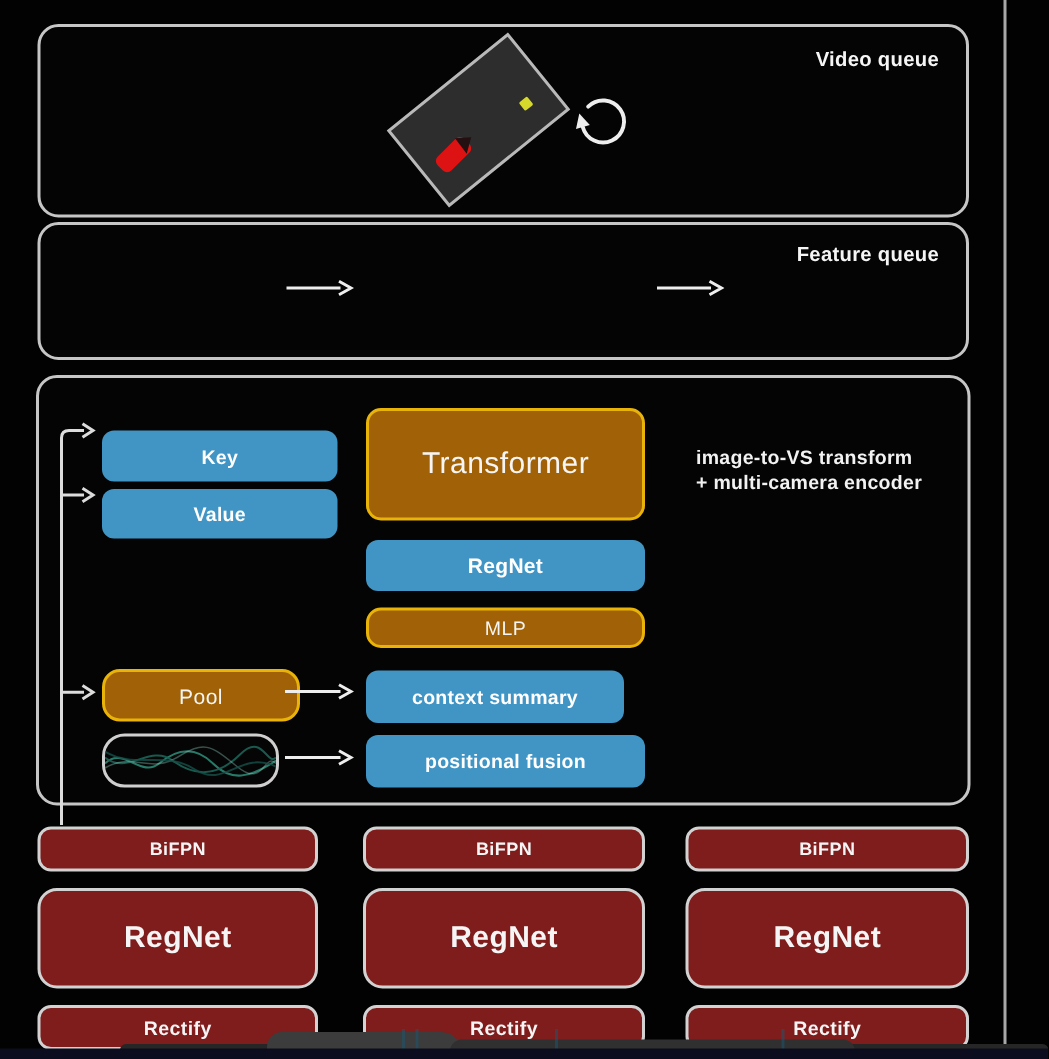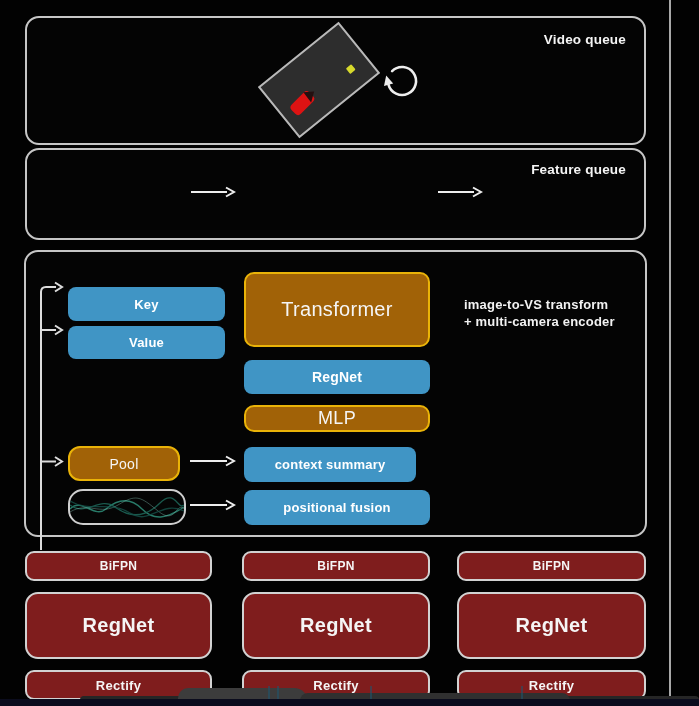--- a/index.html
+++ b/index.html
@@ -97,22 +97,22 @@
 
   <div class="panel" style="left:24px;top:250px;width:623px;height:287px;">
     <div class="blue-btn" style="left:42px;top:35px;width:157px;height:34px;">Key</div>
     <div class="blue-btn" style="left:42px;top:54px;width:157px;height:33px;margin-top:20px;">Value</div>
     <div class="outline-box" style="left:218px;top:20px;width:186px;height:75px;font-size:20px;">Transformer</div>
     <div class="caption">
       <div>image-to-VS transform</div>
       <div>+ multi-camera encoder</div>
     </div>
     <div class="blue-btn" style="left:218px;top:108px;width:186px;height:34px;font-size:14px;">RegNet</div>
-    <div class="outline-box" style="left:218px;top:153px;width:186px;height:27px;font-size:18px;">MLP</div>
-    <div class="outline-box" style="left:42px;top:194px;width:112px;height:35px;font-size:14px;border-radius:12px;">Pool</div>
+    <div class="outline-box" style="left:218px;top:153px;width:186px;height:27px;font-size:13px;">MLP</div>
+    <div class="outline-box" style="left:42px;top:194px;width:132px;height:35px;font-size:14px;border-radius:12px;">Pool</div>
     <div class="blue-btn" style="left:218px;top:195px;width:172px;height:35px;">context summary</div>
     <div class="wavebox">
       <svg width="114" height="32" viewBox="0 0 114 32">
         <path d="M0,18 C12,6 24,28 36,18 S60,6 72,18 S96,28 114,16" fill="none" stroke="#2f8f7a" stroke-width="1.4" opacity="0.85"></path>
         <path d="M0,14 C15,26 30,5 45,16 S75,27 90,12 S108,20 114,14" fill="none" stroke="#1d6355" stroke-width="1.3" opacity="0.9"></path>
         <path d="M0,21 C18,10 30,25 48,14 S70,5 88,20 S106,10 114,18" fill="none" stroke="#9adfd0" stroke-width="1" opacity="0.35"></path>
         <path d="M0,10 C20,22 40,9 60,22 S90,9 114,20" fill="none" stroke="#155048" stroke-width="1.3" opacity="0.8"></path>
       </svg>
     </div>
     <div class="blue-btn" style="left:218px;top:238px;width:186px;height:35px;">positional fusion</div>

